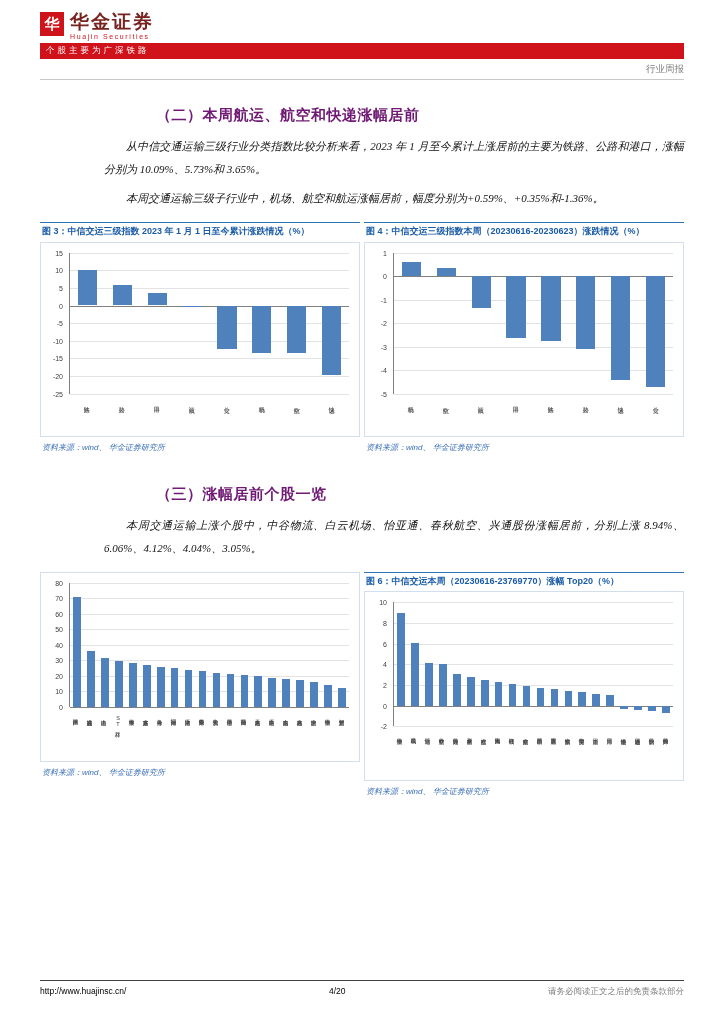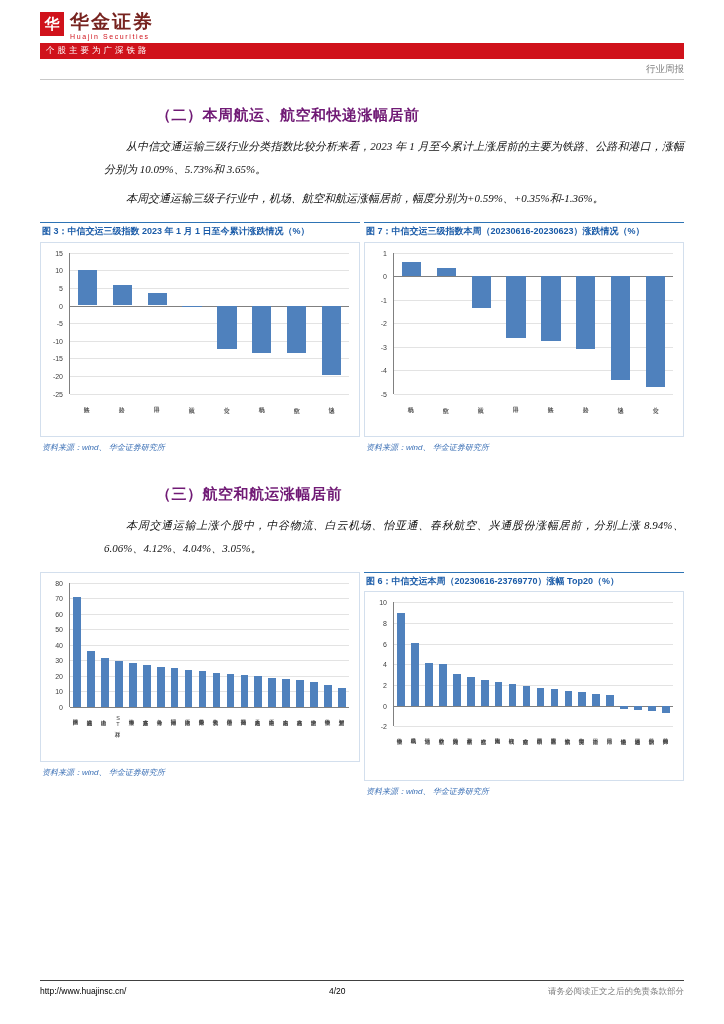--- a/index.html
+++ b/index.html
@@ -144,21 +144,21 @@
               </div>
               <div class="xl">
                 <span>快递</span>
               </div>
             </div>
           </div>
       </div>
       <div class="fig-source">资料来源：wind、 华金证券研究所</div>
     </div>
     <div class="figure">
-      <div class="fig-caption">图 7：中信交运三级指数本周（20230616-20230623）涨跌情况（%）</div>
+      <div class="fig-caption">图 4：中信交运三级指数本周（20230616-20230623）涨跌情况（%）</div>
       <div class="chart-box">
         <div class="chart">
             <div class="ch-ylab">
               <span style="top: 0%;">1</span>
               <span style="top: 16.6667%;">0</span>
               <span style="top: 33.3333%;">-1</span>
               <span style="top: 50%;">-2</span>
               <span style="top: 66.6667%;">-3</span>
               <span style="top: 83.3333%;">-4</span>
               <span style="top: 100%;">-5</span>
@@ -205,21 +205,21 @@
               <div class="xl">
                 <span>公交</span>
               </div>
             </div>
           </div>
       </div>
       <div class="fig-source">资料来源：wind、 华金证券研究所</div>
     </div>
   </div>
 
-  <h2 class="section-title s3">（三）航空和航运涨幅居前</h2>
+  <h2 class="section-title s3">（三）涨幅居前个股一览</h2>
   <div class="body-text">
     <p>本周交通运输上涨个股中，中谷物流、白云机场、怡亚通、春秋航空、兴通股份涨幅居前，分别上涨 8.94%、6.06%、4.12%、4.04%、3.05%。</p>
   </div>
 
   <div class="fig-row">
     <div class="figure">
       <div class="chart-box tall2">
         <div class="chart xl52">
             <div class="ch-ylab">
               <span style="top: 0%;">80</span>

